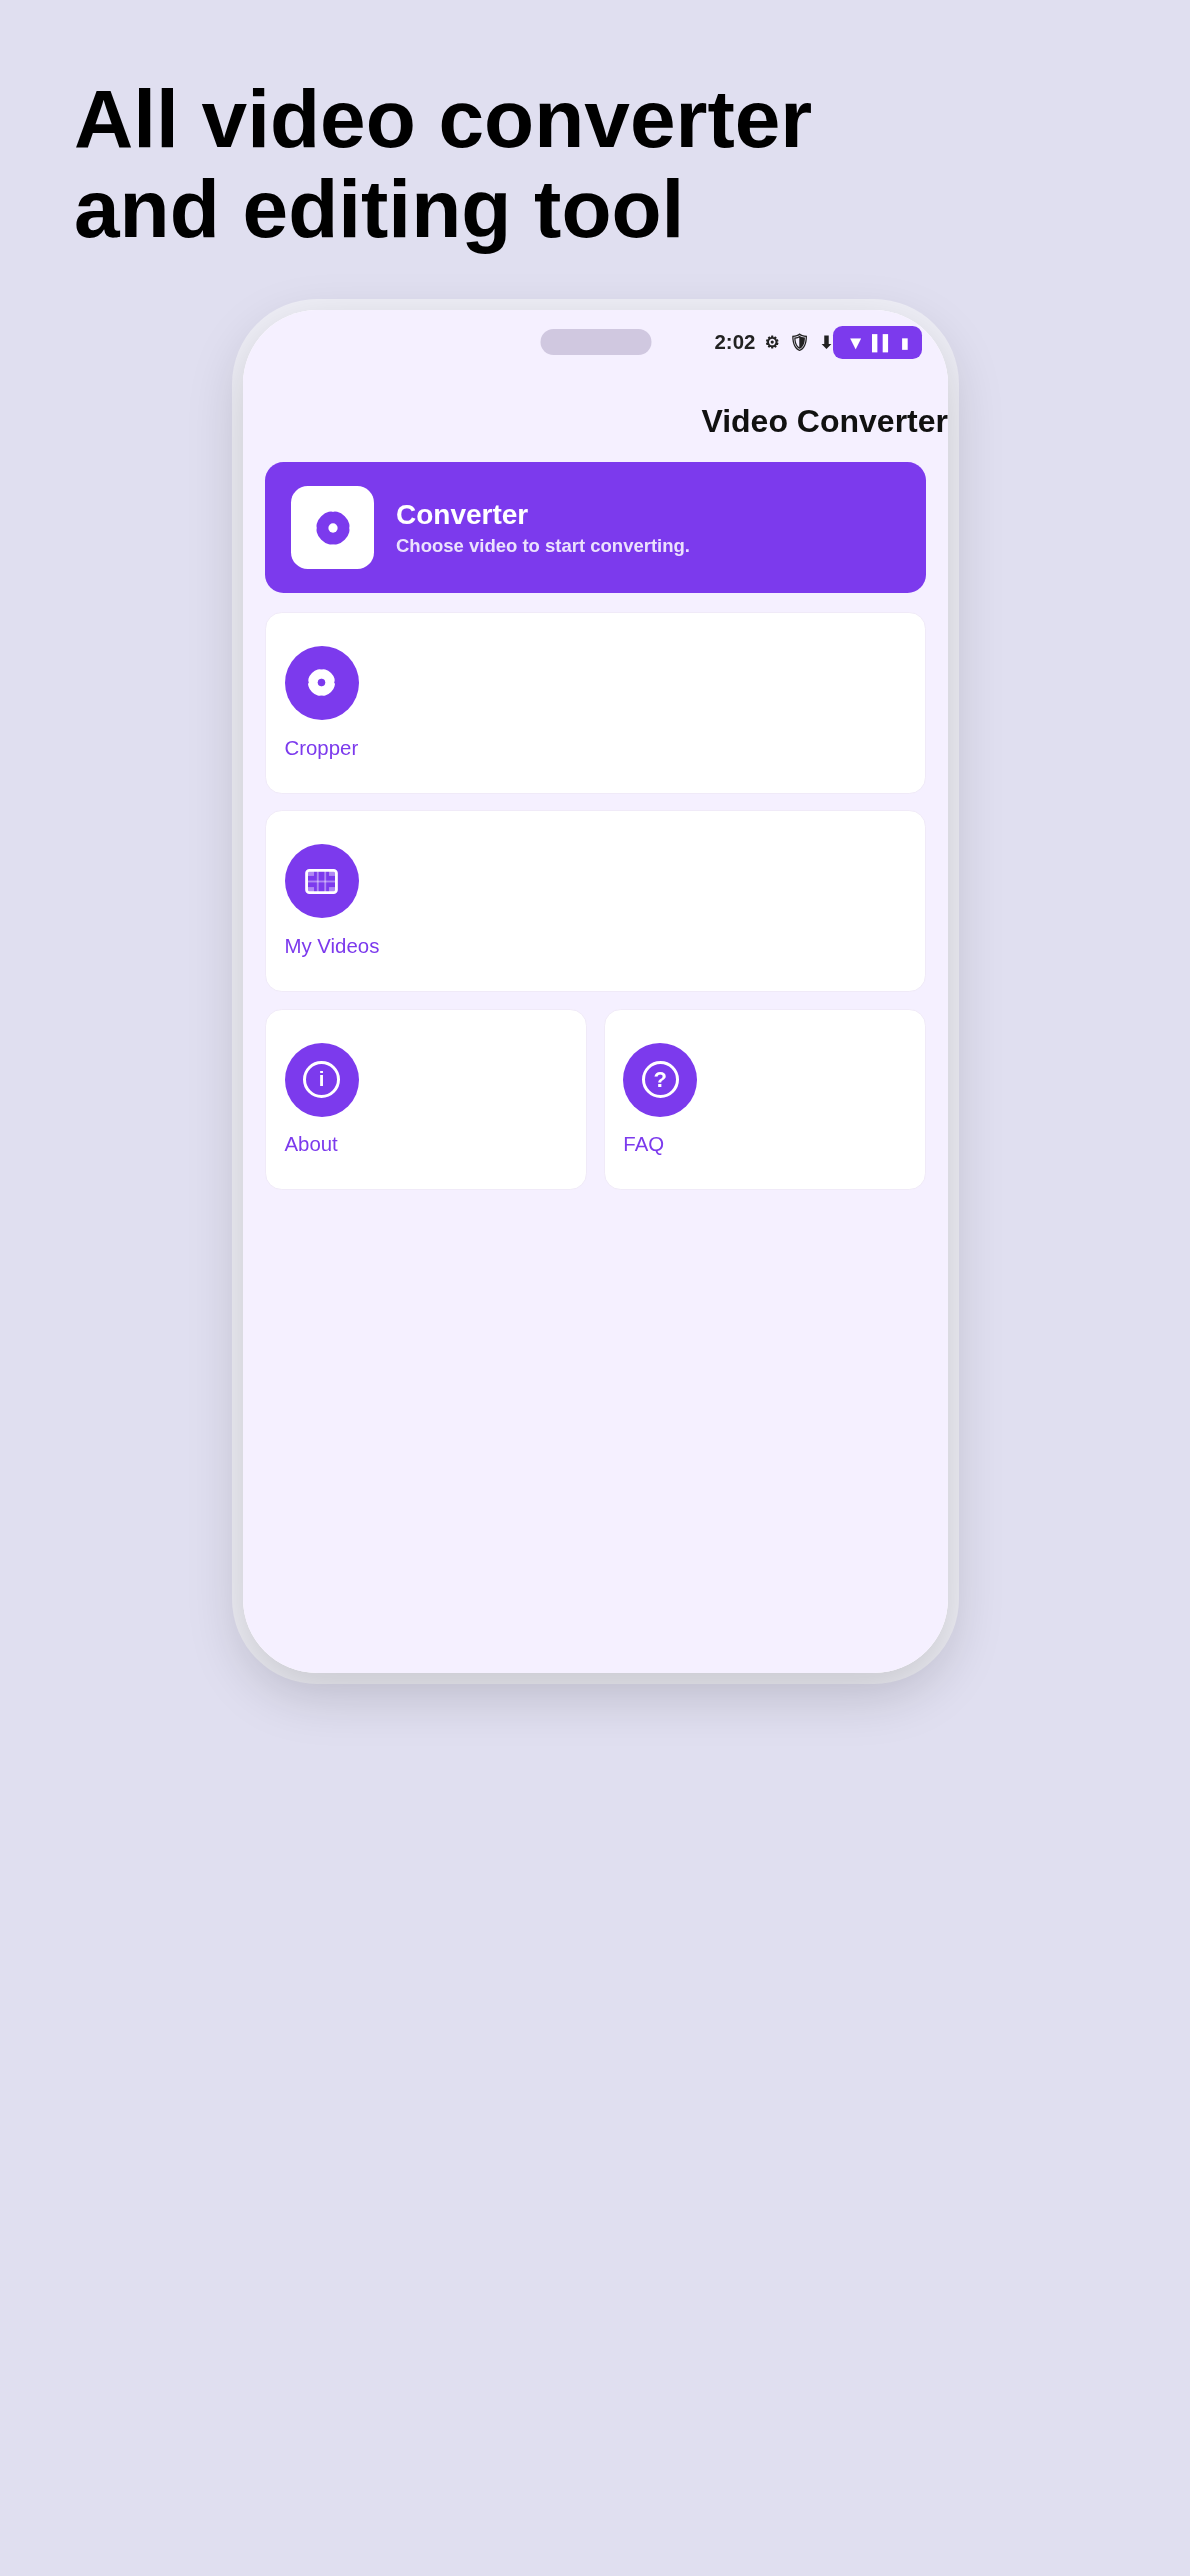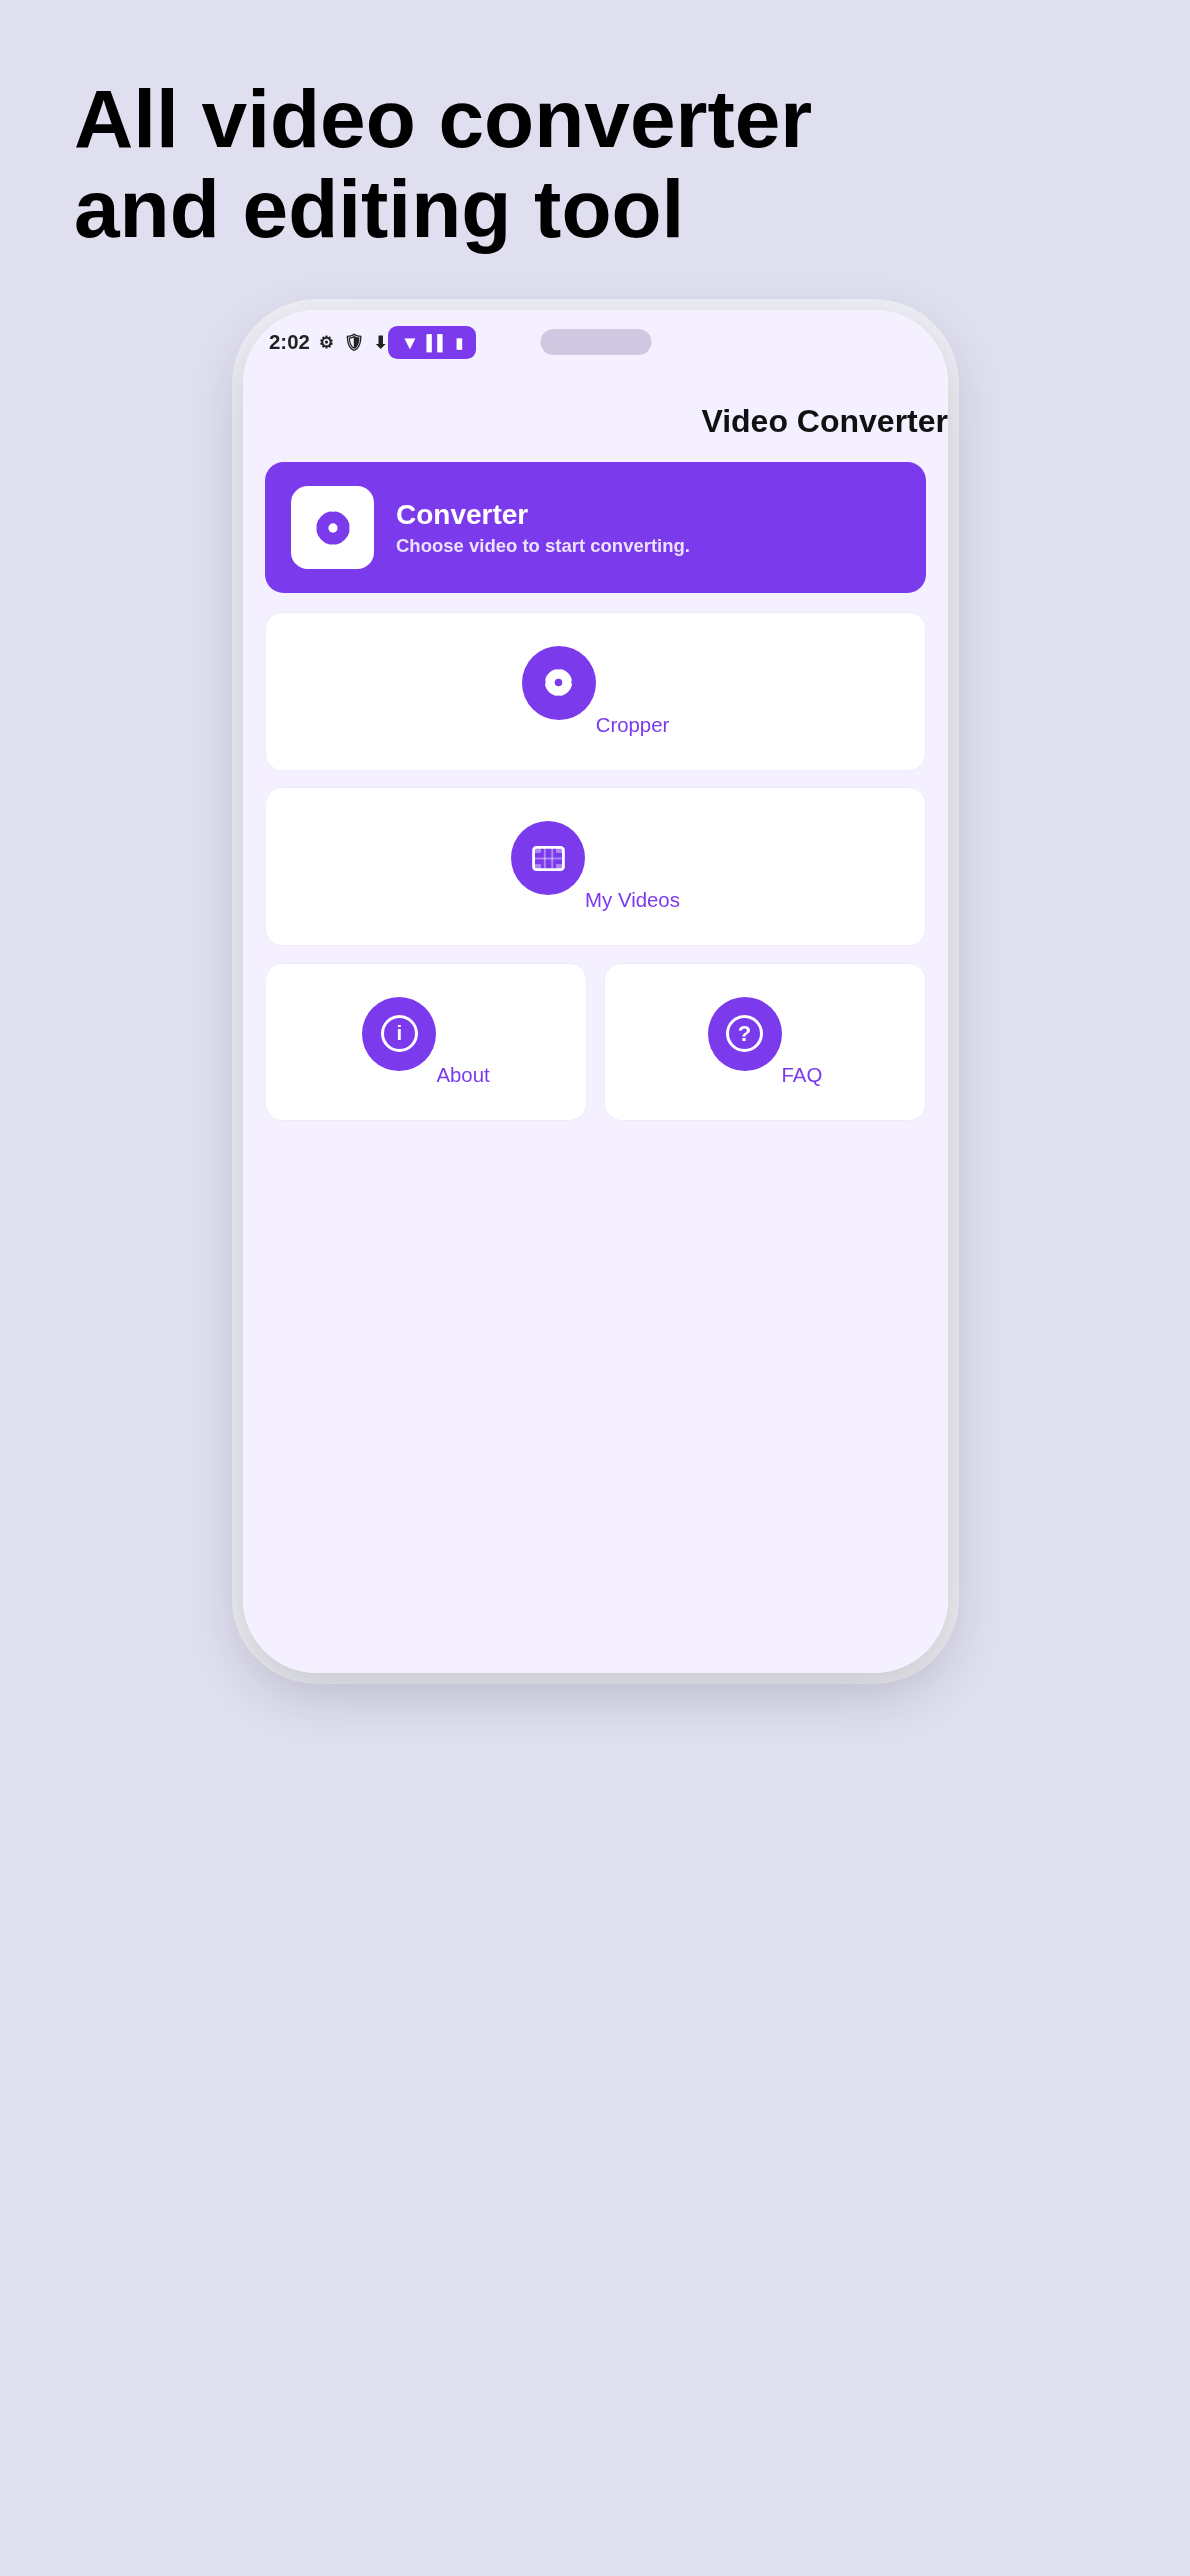--- a/index.html
+++ b/index.html
@@ -31,21 +31,21 @@
       overflow: hidden;
       position: relative;
       padding: 0;
     }
 
     .phone-notch-bar {
       background: #f5f0ff;
       height: 65px;
       display: flex;
       align-items: center;
-      justify-content: flex-start;
+      justify-content: flex-end;
       padding: 0 26px;
       border-radius: 74px 74px 0 0;
     }
 
     .phone-status-left {
       display: flex;
       align-items: center;
       gap: 9.3px;
       font-size: 20.4px;
       font-weight: bold;
@@ -149,21 +149,22 @@
       display: flex;
       gap: 16.7px;
       margin-bottom: 16.7px;
     }
 
     .grid-card {
       flex: 1;
       background: white;
       border-radius: 16.7px;
       display: flex;
-      align-items: flex-end;
+      flex-direction: column;
+      align-items: flex-start;
       justify-content: center;
       padding: 33px 18.5px;
       cursor: pointer;
       border: 1.4px solid #f0eaf8;
     }
 
     .grid-icon-circle {
       width: 74px;
       height: 74px;
       border-radius: 50%;

